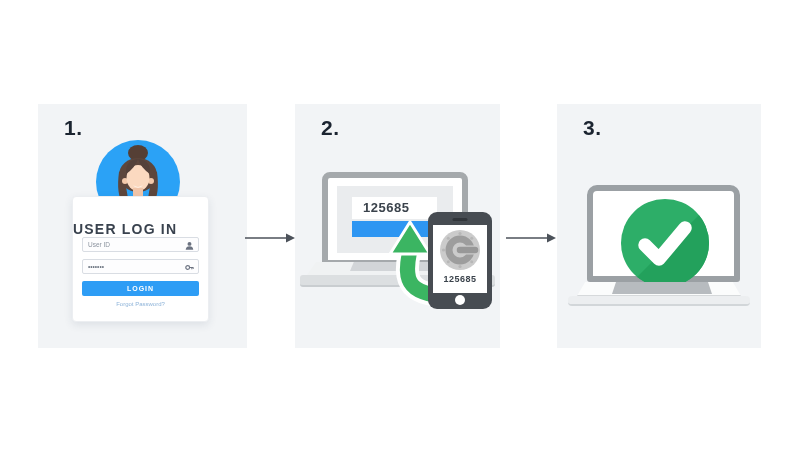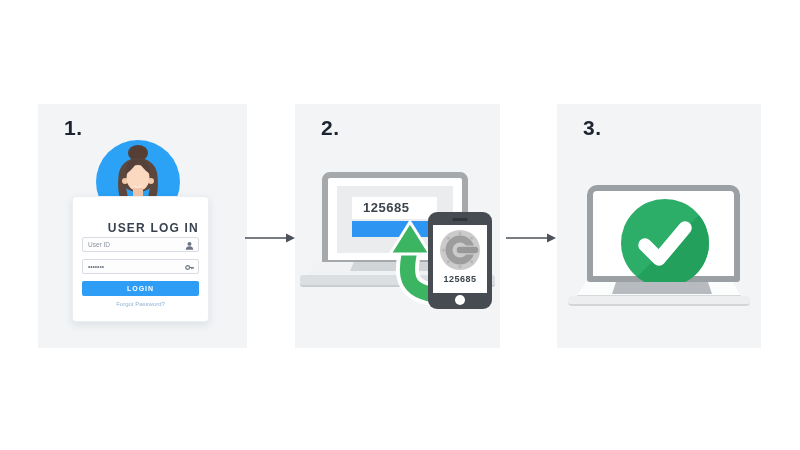--- a/index.html
+++ b/index.html
@@ -26,22 +26,22 @@
   .flow-arrow-2{left:504px;}
 
   
   .avatar{position:absolute;left:58px;top:36px;width:84px;height:84px;}
   .login-card{
     position:absolute;left:34px;top:92px;width:135px;height:124px;
     background:#ffffff;border:1px solid #eceef1;border-radius:4px;
     box-shadow:0 3px 8px rgba(40,60,90,0.10);
   }
   .login-title{
-    position:absolute;left:0;right:9px;top:24px;text-align:right;
-    font-size:12px;font-weight:700;letter-spacing:1.2px;color:#39424e;
+    position:absolute;left:0;right:9px;top:24px;text-align:left;
+    font-size:14px;font-weight:700;letter-spacing:1.2px;color:#39424e;
   }
   .field{
     position:absolute;left:9px;right:9px;height:15px;
     background:#fdfdfe;border:1px solid #d9dde3;border-radius:2px;
     box-sizing:border-box;
   }
   .field input{
     position:absolute;left:0;top:0;width:100%;height:100%;
     border:none;outline:none;background:transparent;
     font-family:"Liberation Sans",sans-serif;

